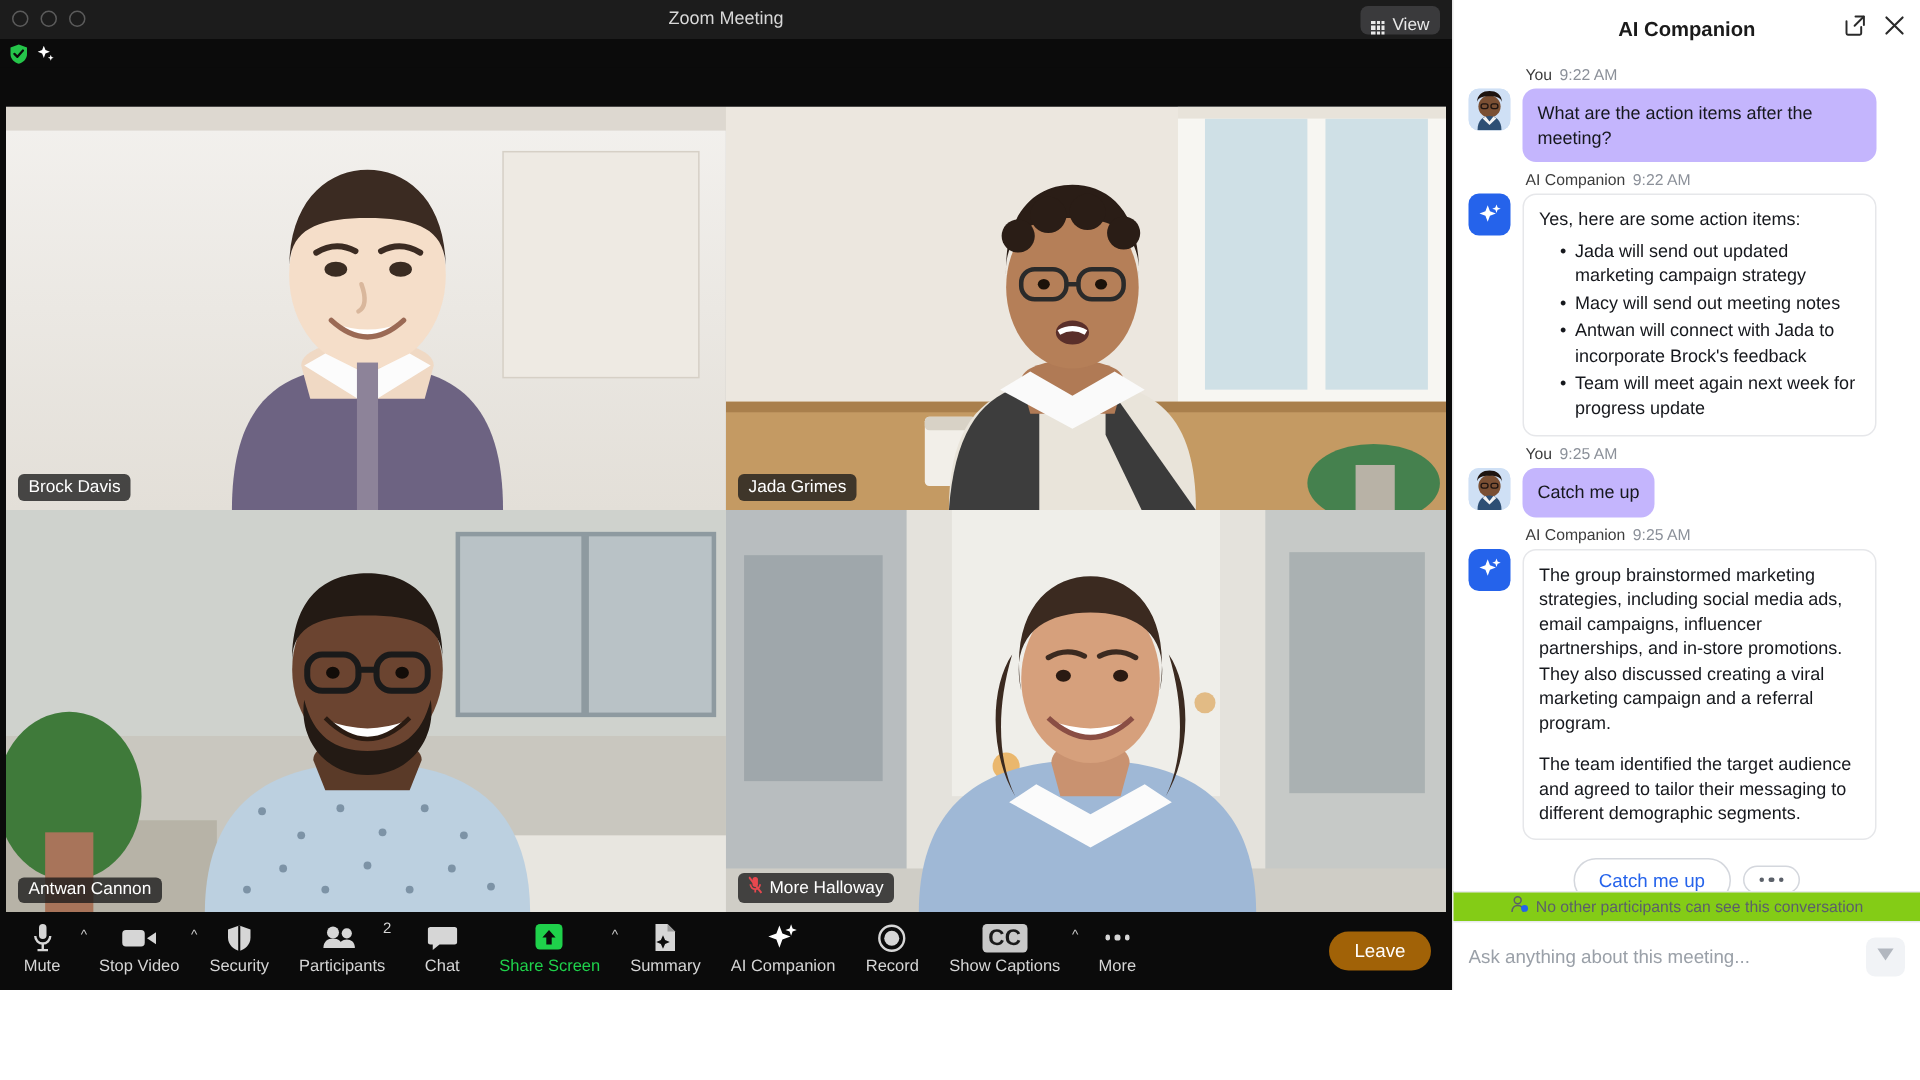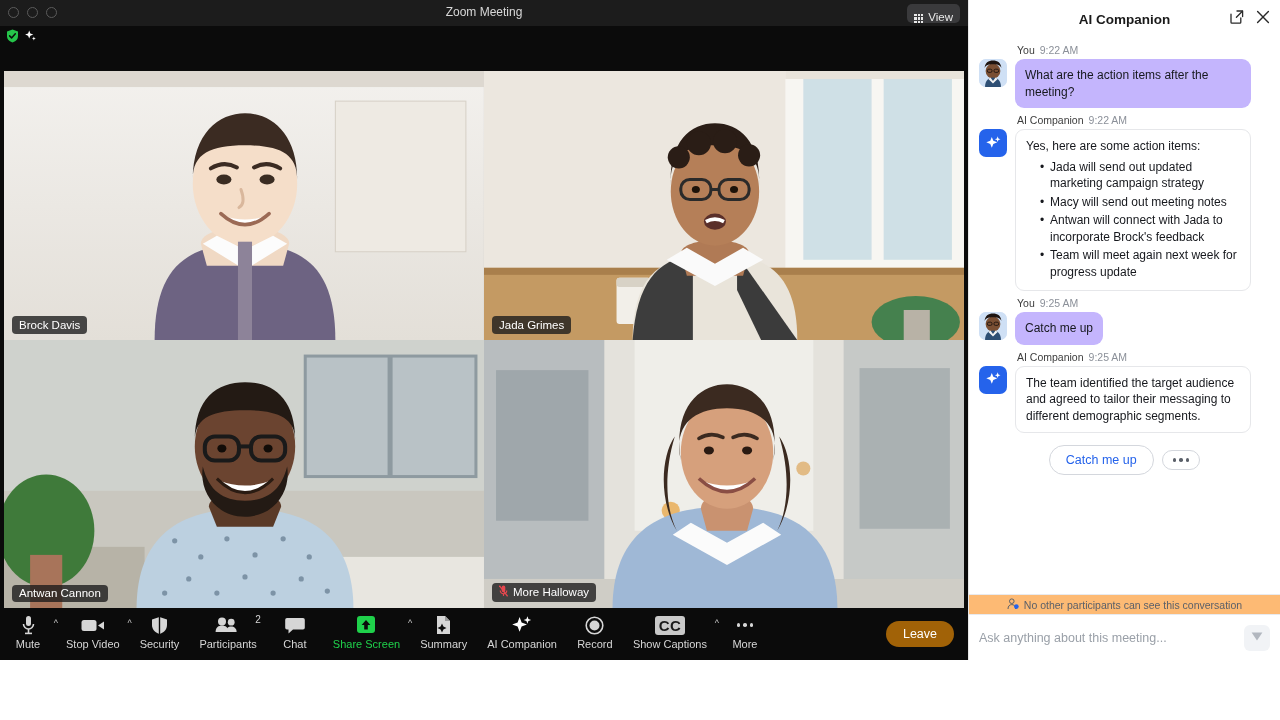--- a/index.html
+++ b/index.html
@@ -126,21 +126,21 @@
   .bubble li:before { content:"•"; position:absolute; left:-1px; top:0; color:#16181d; }
   .bubble p + p { margin-top:11px; }
 
   .suggest-row { display:flex; gap:8px; justify-content:center; align-items:center; padding:8px 0 10px; }
   .chip {
     border:1px solid #d4d7dd; border-radius:16px; background:#fff;
     color:#2563eb; font-size:12.5px; padding:7px 16px;
   }
   .chip.more { color:#5b6069; padding:7px 10px; display:flex; align-items:center; }
   .privacy {
-    background:#fdba74; color:#5b6069; font-size:10.5px;
+    background:#84cc16; color:#5b6069; font-size:10.5px;
     display:flex; align-items:center; justify-content:center; gap:5px;
     height:20px; flex:0 0 20px; border-top:1px solid #e8eaee;
   }
   .composer {
     flex:0 0 46px; display:flex; align-items:center; gap:6px;
     padding:0 10px; border-top:1px solid #e8eaee; background:#fff;
   }
   .composer input {
     flex:1; border:none; outline:none; font-size:12.5px; color:#1a1a1a;
     font-family:"Liberation Sans", sans-serif; background:transparent;
@@ -560,20 +560,21 @@
         <span class="who">AI Companion</span><span class="time">9:25 AM</span>
       </div>
       <div class="msg">
         <div class="ai-avatar">
           <svg width="17" height="17" viewBox="0 0 18 18">
             <path d="M7.2 2 L8.8 6.2 L13 7.8 L8.8 9.4 L7.2 13.6 L5.6 9.4 L1.4 7.8 L5.6 6.2 Z" fill="#fff"></path>
             <path d="M13.4 1.4 L14.2 3.6 L16.4 4.4 L14.2 5.2 L13.4 7.4 L12.6 5.2 L10.4 4.4 L12.6 3.6 Z" fill="#fff"></path>
           </svg>
         </div>
         <div class="bubble ai">
+          <p>The group brainstormed marketing strategies, including social media ads, email campaigns, influencer partnerships, and in-store promotions. They also discussed creating a viral marketing campaign and a referral program.</p>
           <p>The team identified the target audience and agreed to tailor their messaging to different demographic segments.</p>
         </div>
       </div>
 
       <div class="suggest-row">
         <button class="chip">Catch me up</button>
         <button class="chip more">
           <span class="dots3" style="--d:#5b6069">
               <i style="background:#5b6069"></i>
               <i style="background:#5b6069"></i>

